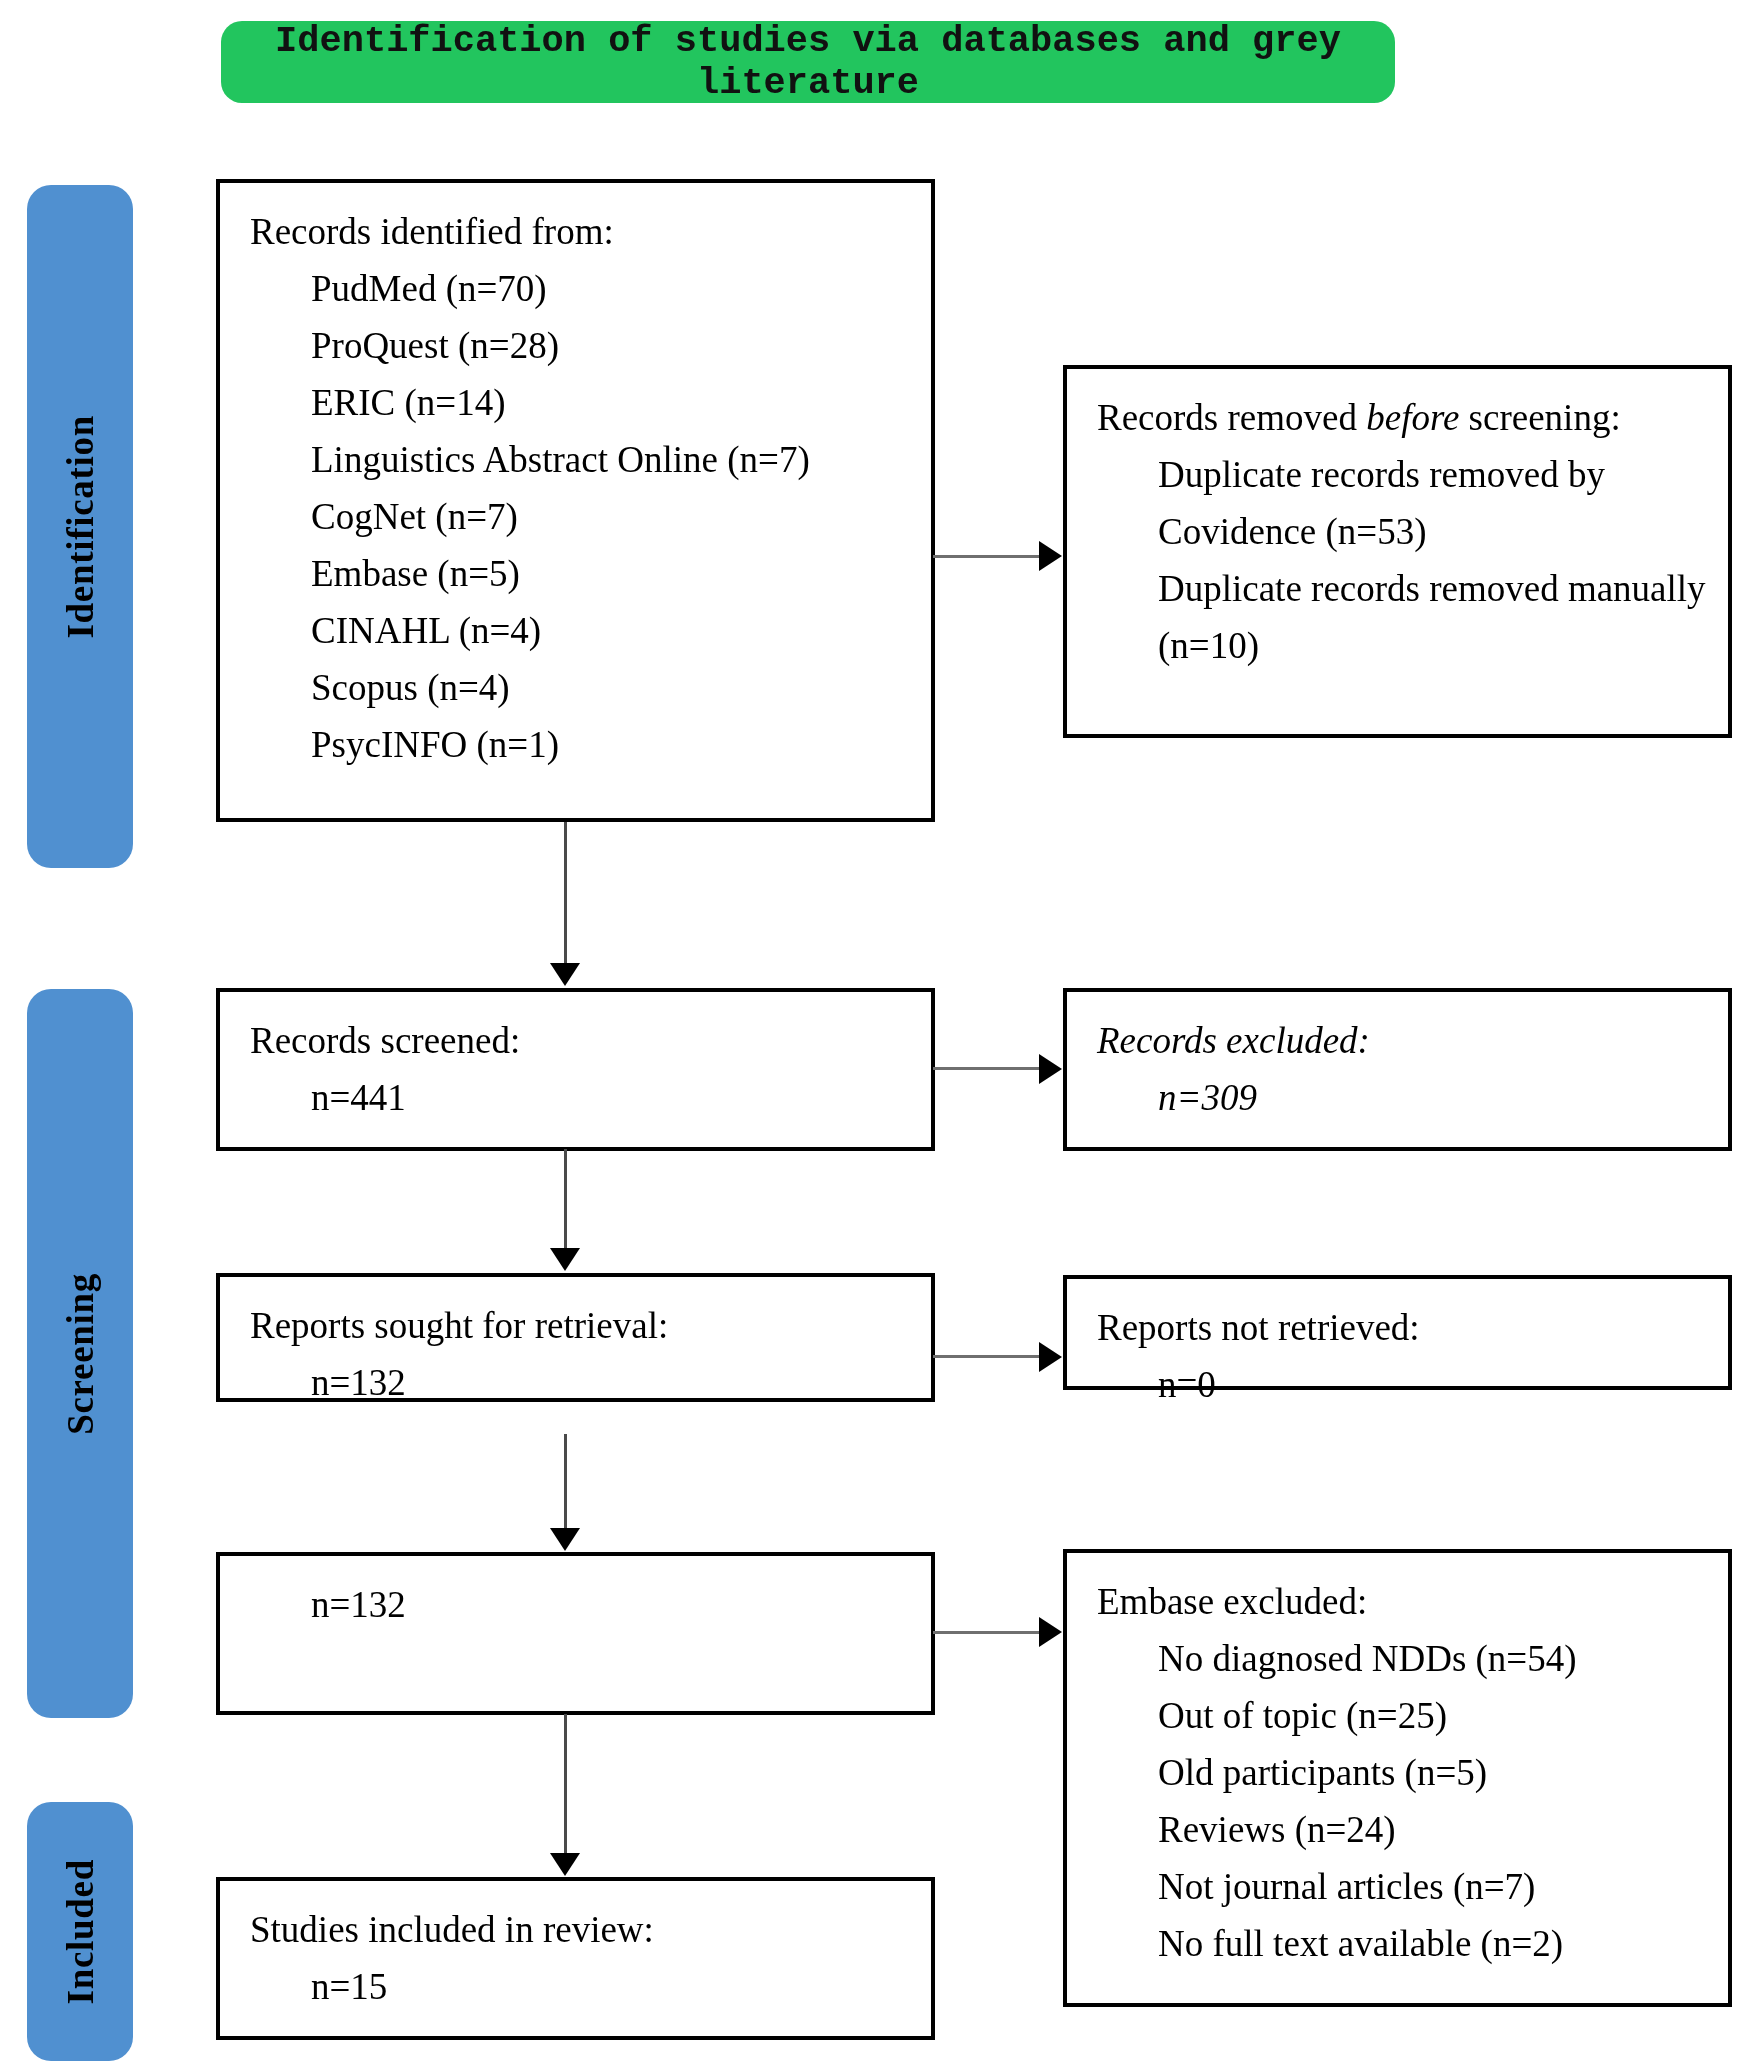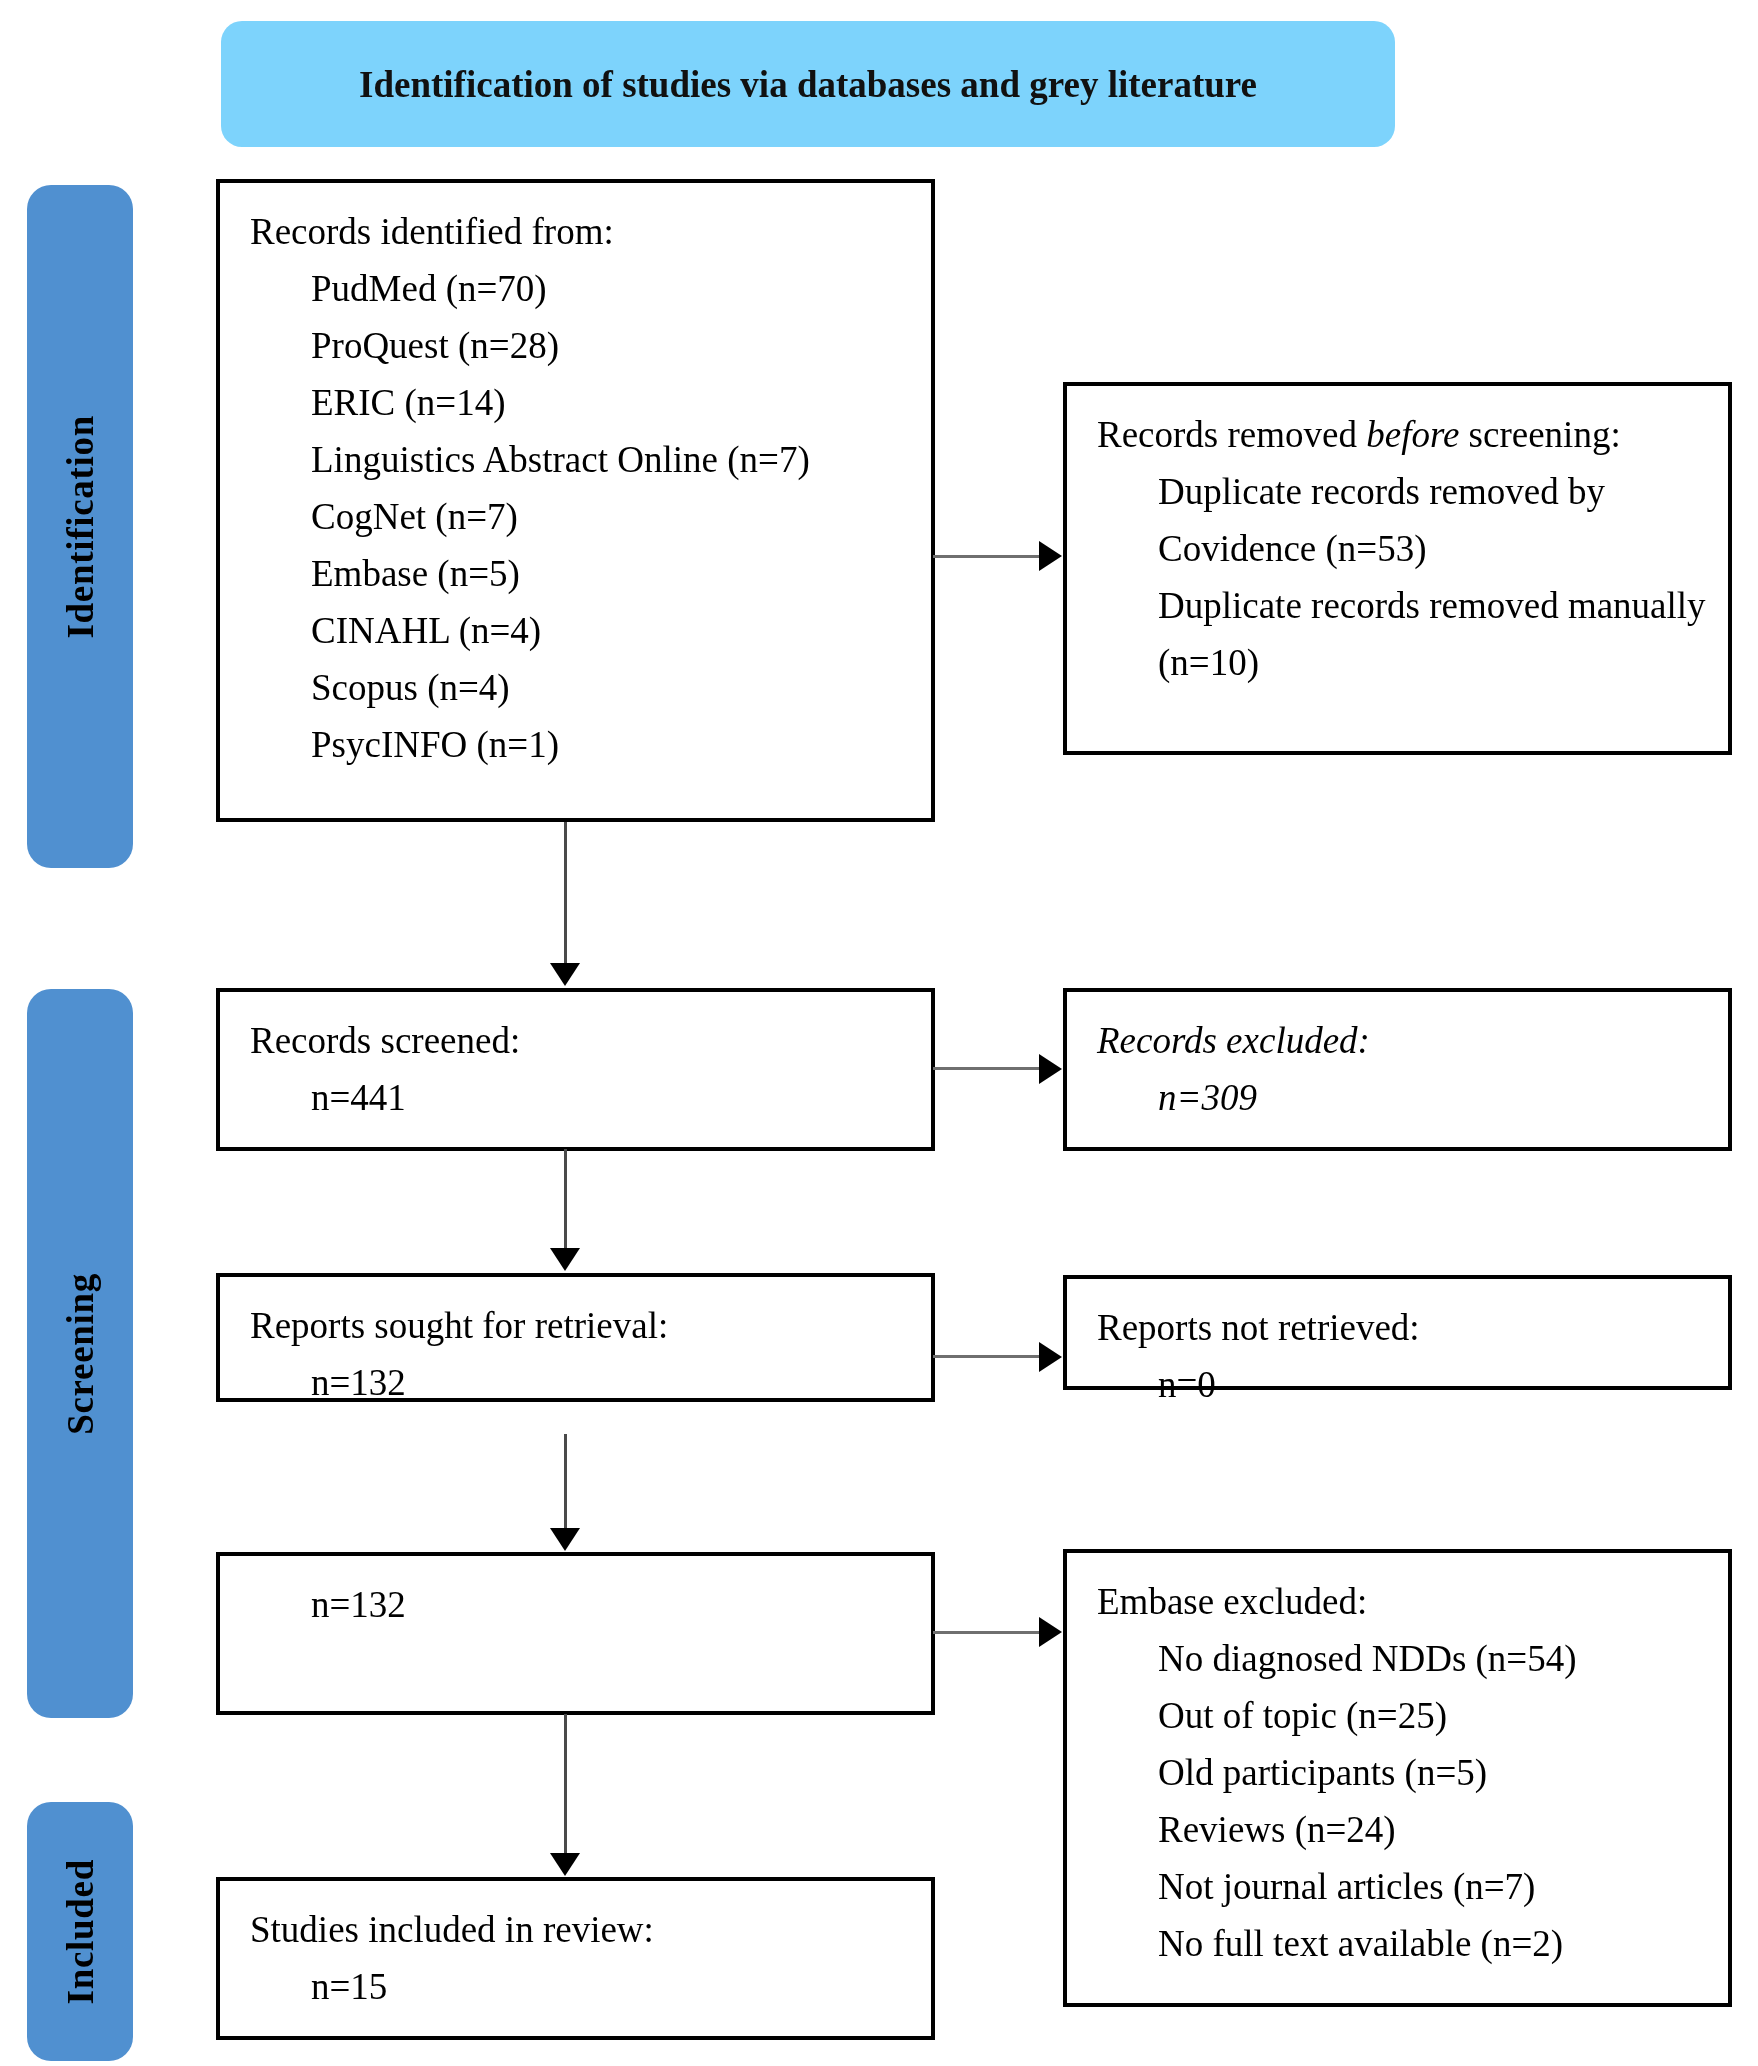--- a/index.html
+++ b/index.html
@@ -10,24 +10,24 @@
     background: #ffffff;
     font-family: "Liberation Serif", "DejaVu Serif", serif;
     color: #000000;
     overflow: hidden;
   }
 
   
   .banner {
     position: absolute;
     left: 221px; top: 21px;
-    width: 1174px; height: 126px;
-    background: #7dd3fc;
+    width: 1174px; height: 82px;
+    background: #22c55e;
     border-radius: 21px;
-    display: flex; align-items: center; justify-content: center;
+    display: flex; align-items: center; justify-content: center; font-family: Liberation Mono, monospace;
   }
   .banner .banner-text {
     font-size: 37px; font-weight: bold; color: #111111;
     text-align: center; padding: 0 28px;
   }
 
   
   .stage {
     position: absolute;
     left: 27px; width: 106px;
@@ -56,21 +56,21 @@
     line-height: 57px;
   }
   .fbox .pad { padding: 20px 17px 0 30px; }
   .fbox .hdr { }
   .fbox .item { padding-left: 61px; }
 
   .col-left  { left: 216px;  width: 719px; }
   .col-right { left: 1063px; width: 669px;  }
 
   #box-identified     { top: 179px;  height: 643px; }
-  #box-removed        { top: 382px;  height: 373px; }
+  #box-removed        { top: 365px;  height: 373px; }
   #box-screened       { top: 988px; height: 163px; }
   #box-excluded-rec   { top: 988px; height: 163px; font-style: italic; }
   #box-sought         { top: 1273px; height: 129px; }
   #box-not-retrieved  { top: 1275px; height: 115px; }
   #box-assessed       { top: 1552px; height: 163px; }
   #box-excluded-rep   { top: 1549px; height: 458px; }
   #box-included       { top: 1877px; height: 163px; }
 
   .italic { font-style: italic; }
 

